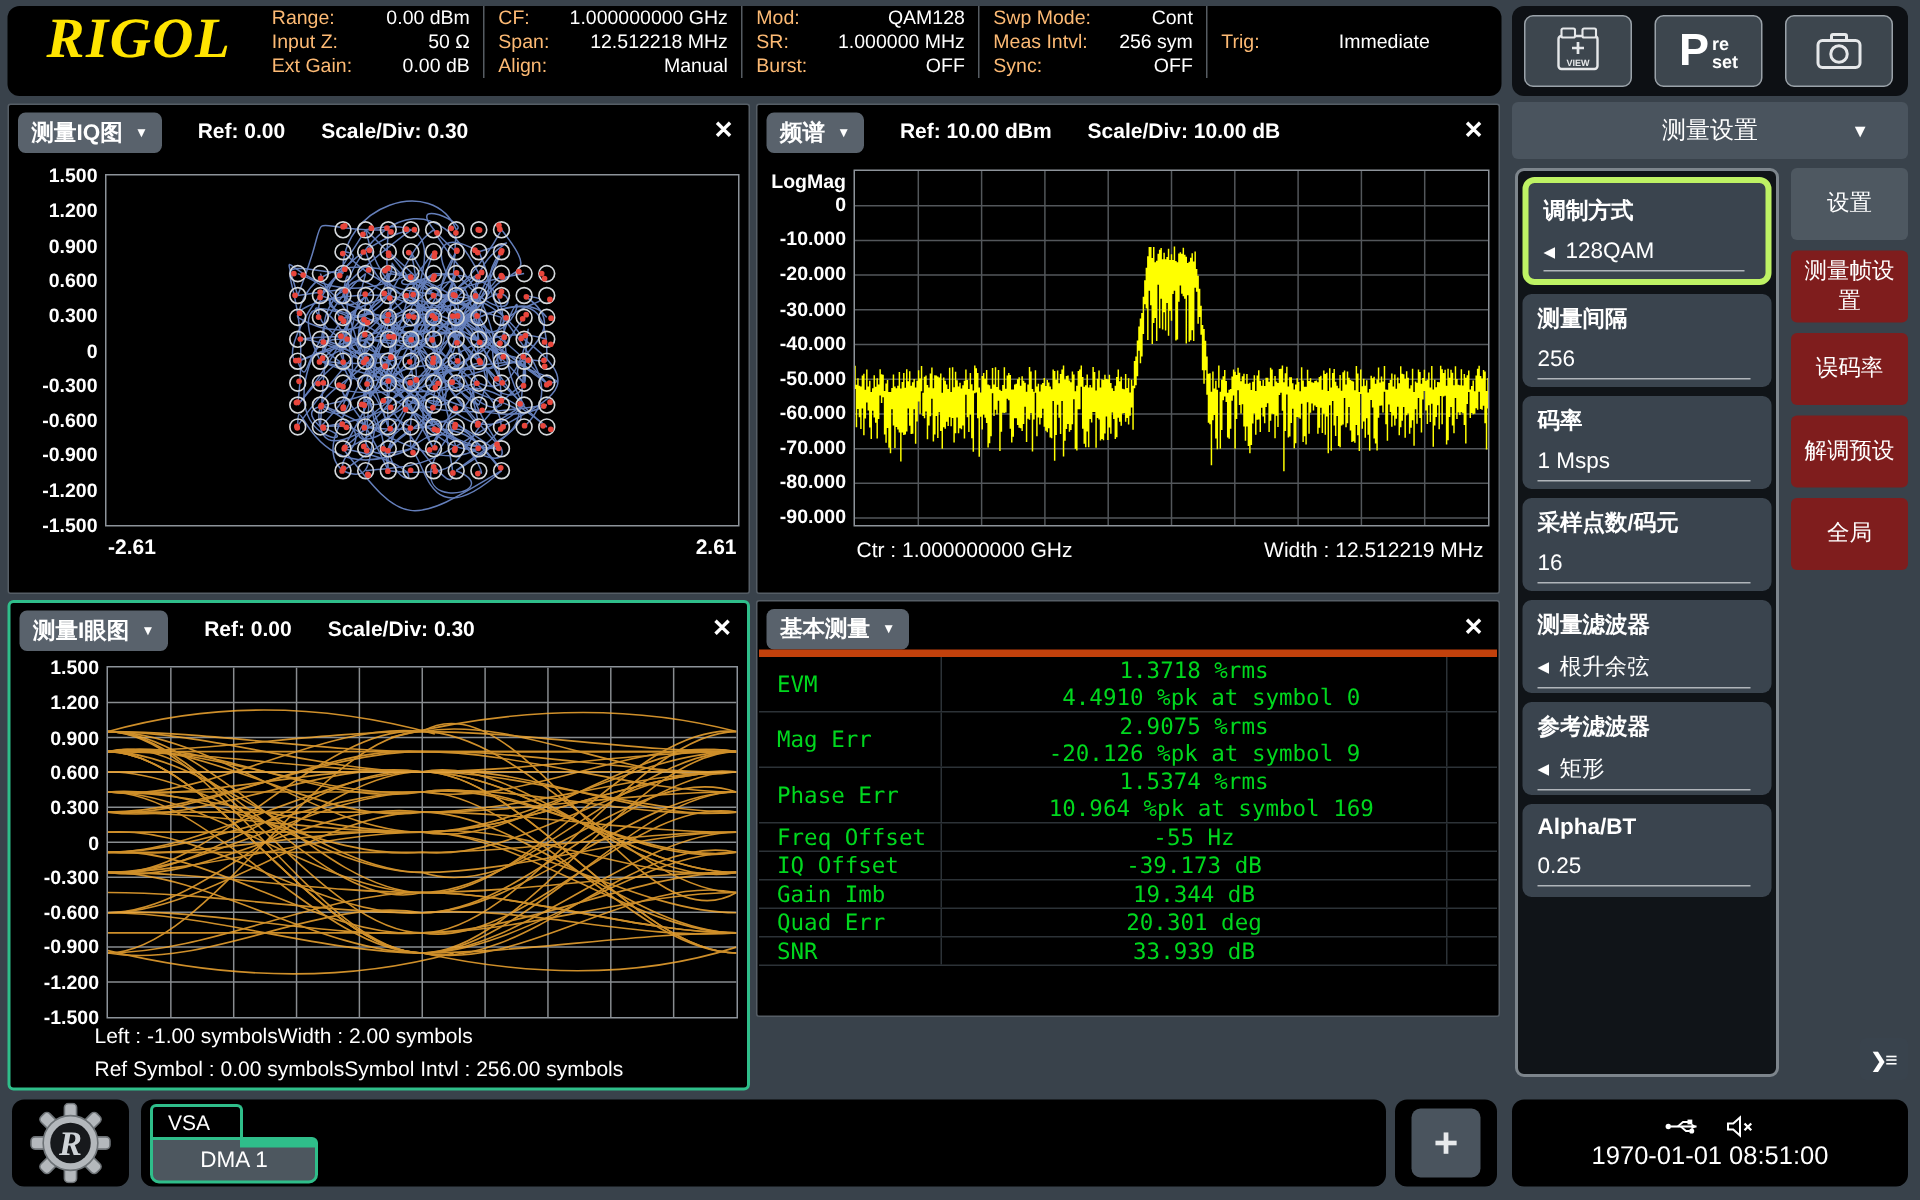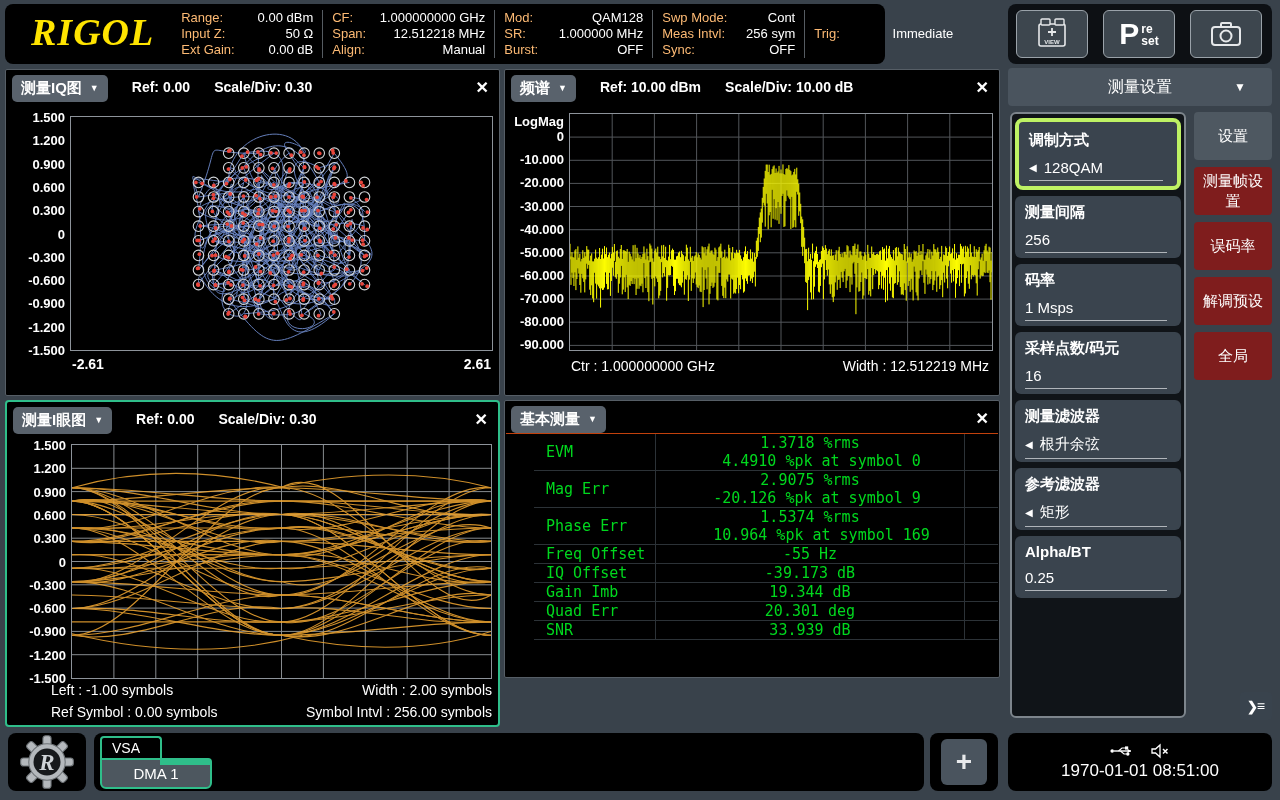--- a/index.html
+++ b/index.html
@@ -1,22 +1,22 @@
 <!DOCTYPE html>
 <html><head>
 <meta charset="utf-8">
 <style>
   * { margin:0; padding:0; box-sizing:border-box; }
   html,body { width:1280px; height:800px; background:#39424b; overflow:hidden;
               font-family:"Liberation Sans", sans-serif; color:#fff; }
   .app { position:relative; width:1280px; height:800px; }
 
   
-  .top-header { position:absolute; left:5px; top:4px; width:880px; height:60px;
-                background:#000; border-radius:8px; display:flex; align-items:center; }
+  .top-header { position:absolute; left:5px; top:4px; width:996px; height:60px;
+                background:#000; border-radius:8px; display:flex; align-items:flex-start; }
   .logo { font-family:"Liberation Serif", serif; font-style:italic; font-weight:bold;
           font-size:38px; color:#ffe400; padding:0 18px 4px 26px; letter-spacing:1px; }
   .hcols { display:flex; height:48px; align-items:stretch; }
   .hcol { padding:1px 9px; display:flex; flex-direction:column; justify-content:center; }
   .hcol + .hcol { border-left:1px solid #565c62; }
   .hrow { display:flex; justify-content:space-between; gap:10px; font-size:13px; line-height:16px; }
   .hlabel { color:#fdba74; } .hvalue { text-align:right; }
 
   .top-buttons { position:absolute; left:1008px; top:4px; width:264px; height:60px;
                  background:#0d1014; border-radius:8px; display:flex; gap:15px;
@@ -48,29 +48,29 @@
 
   #iq-plot-wrap  { top:46px; height:235px; }
   #spec-plot-wrap{ top:43px; height:238px; }
   #eye-plot-wrap { top:42px; height:235px; }
 
   .xlabels { position:absolute; left:66px; right:8px; display:flex;
              justify-content:space-between; font-size:14px; font-weight:bold; }
   #iq-xlabels { top:286px; }
   .spec-bottom { position:absolute; left:66px; right:10px; top:288px; display:flex;
                  justify-content:space-between; font-size:14px; }
-  .eye-row { position:absolute; left:44px; right:6px; display:flex;
-             justify-content:space-between; font-size:14px; }
+  .eye-row { position:absolute; left:56px; right:6px; display:flex;
+             justify-content:flex-start; font-size:14px; }
   #eye-row1 { top:280px; } #eye-row2 { top:302px; }
 
   
   .mtable { position:absolute; left:1px; right:1px; top:32px; height:199px;
             display:grid; grid-template-rows:repeat(8,1fr);
             font-family:"DejaVu Sans Mono", monospace; font-size:15px; color:#00d81e;
-            border-top:1px solid #c2410c;padding-left:28px; }
+            border-top:5px solid #c2410c; }
   .trow { display:grid; grid-template-columns:122px 1fr 34px; border-bottom:1px solid #2c3237; align-items:center; }
   .tlabel { padding-left:12px; border-right:1px solid #2c3237; align-self:stretch; display:flex; align-items:center; }
   .tval { display:flex; align-items:center; height:100%;flex-direction:column; }
   .trms { flex:0 0 42%; text-align:right; }
   .tpk  { white-space:pre; padding-left:14px; }
   .tsingle { width:100%; text-align:center; }
   .tright { border-left:1px solid #2c3237; align-self:stretch; }
 
   
   .sidebar { position:absolute; left:1008px; top:68px; width:264px; height:660px; }

